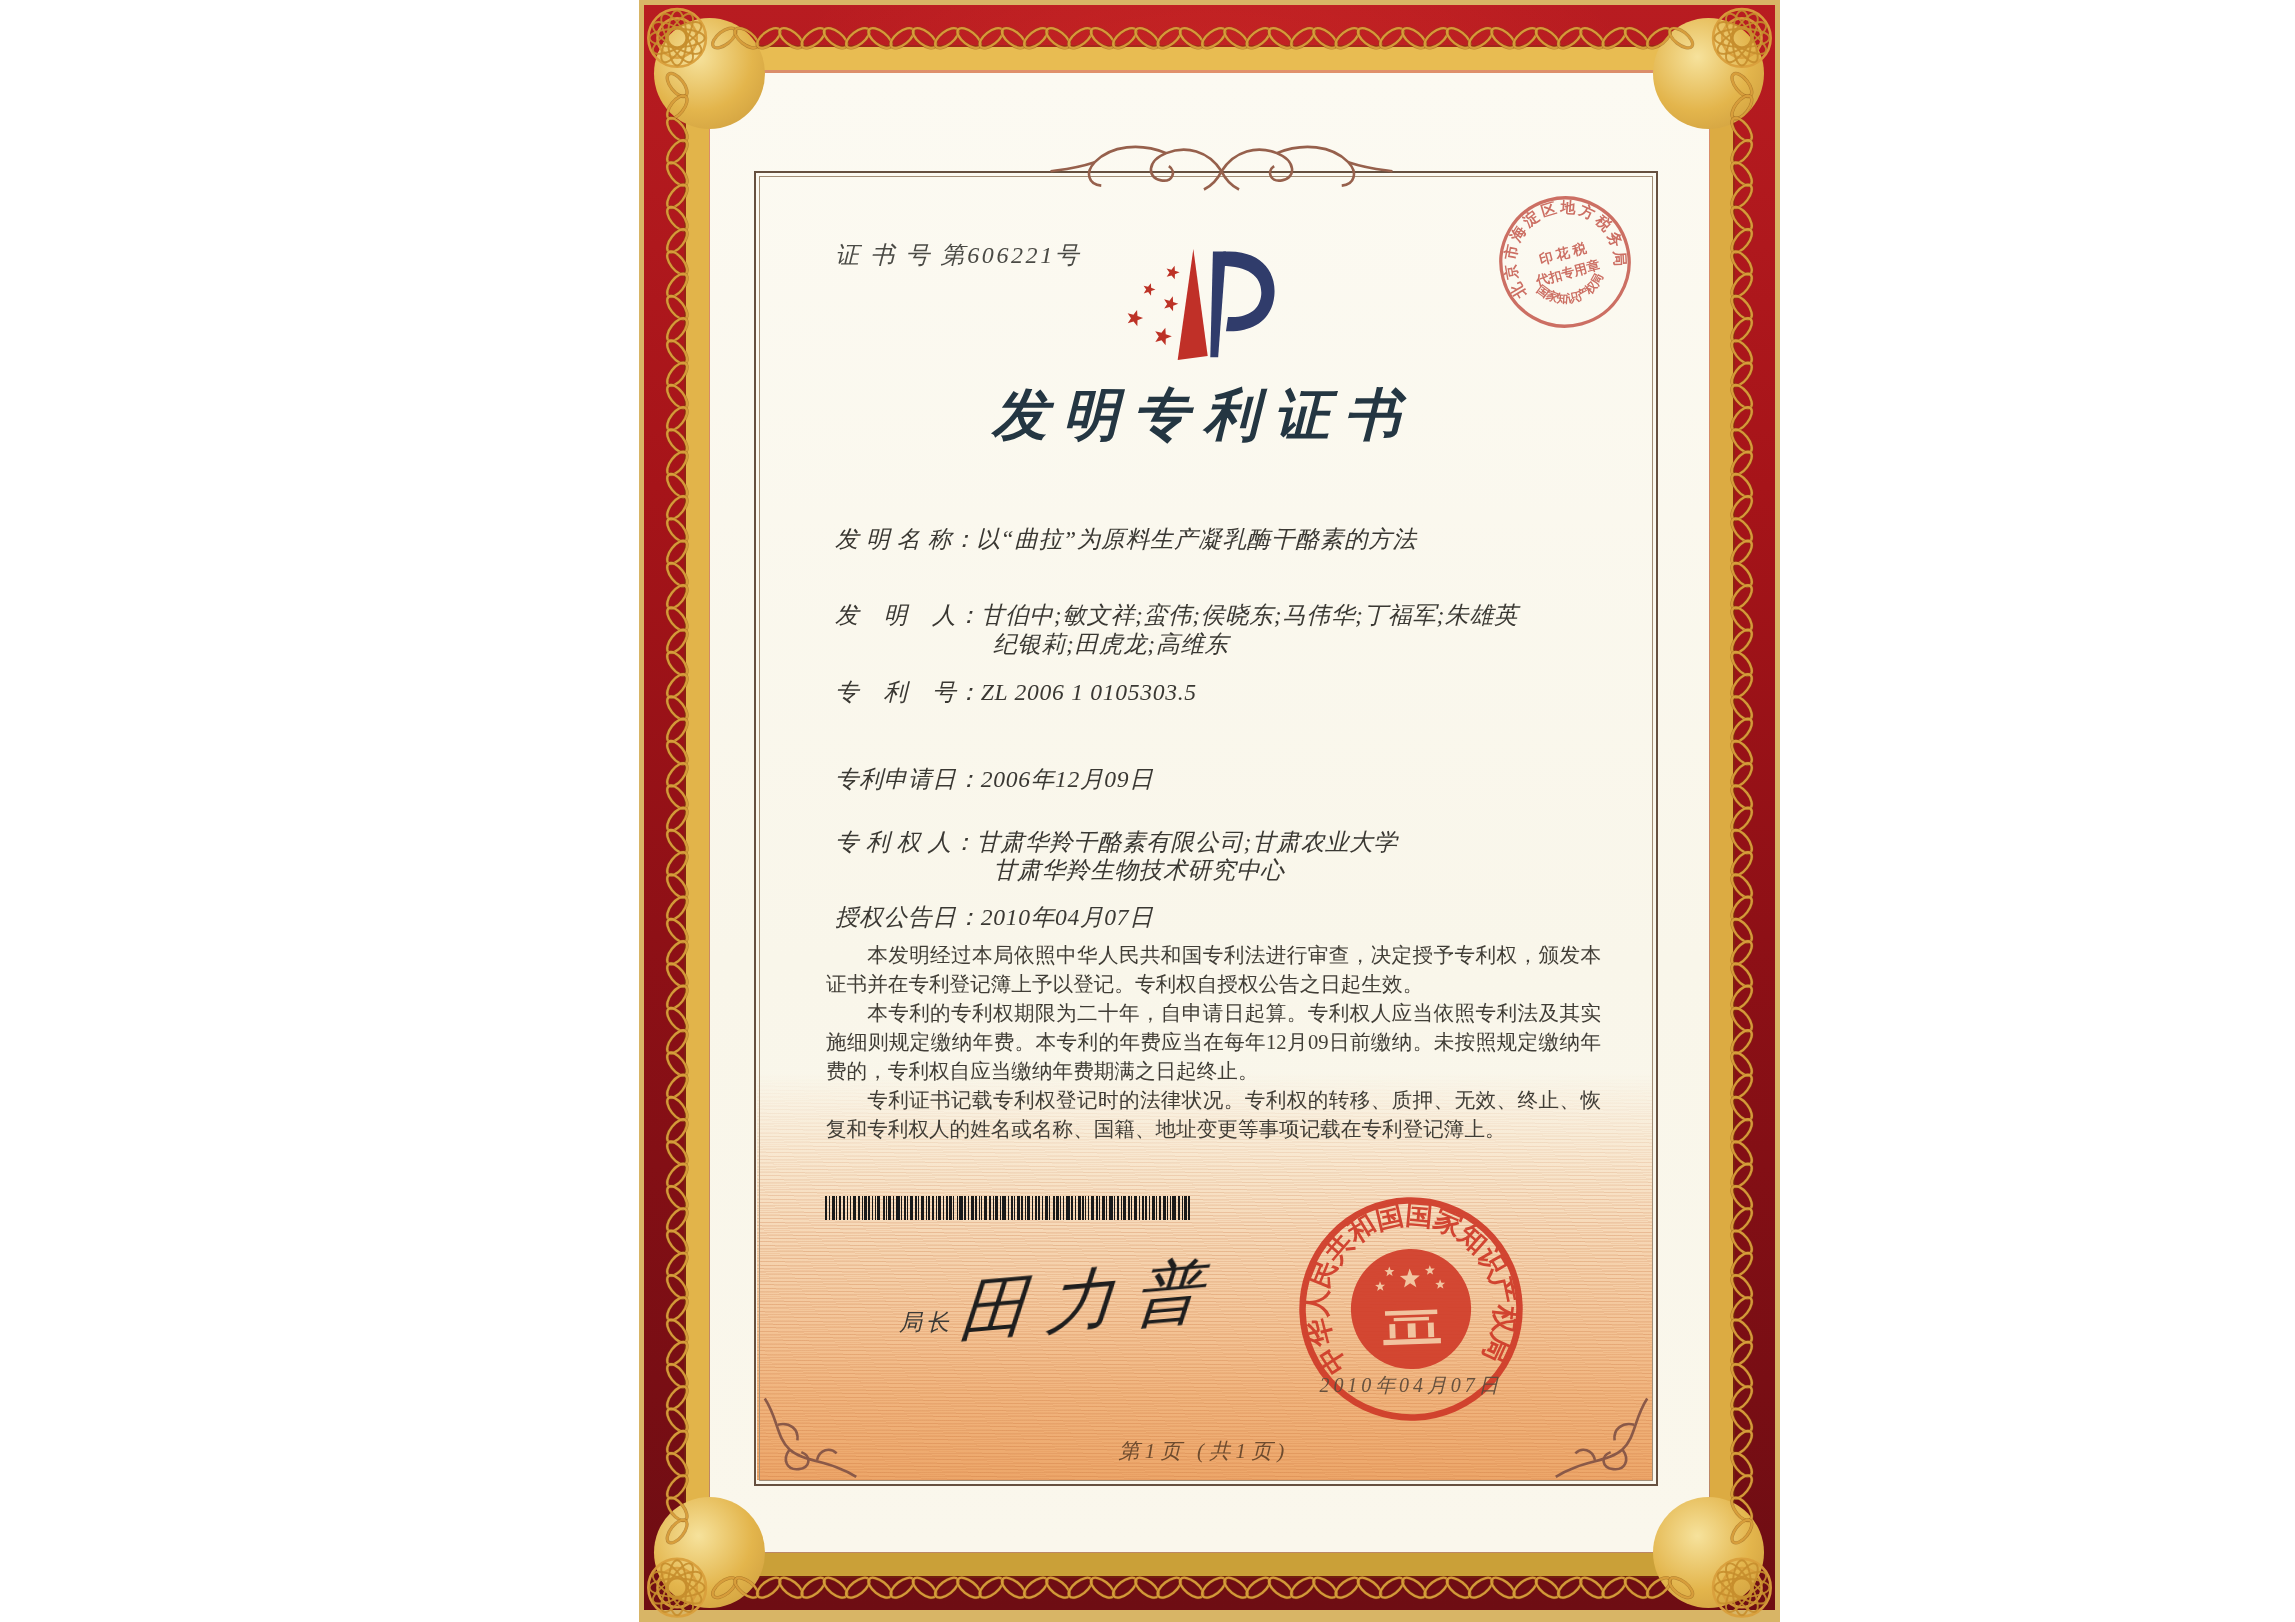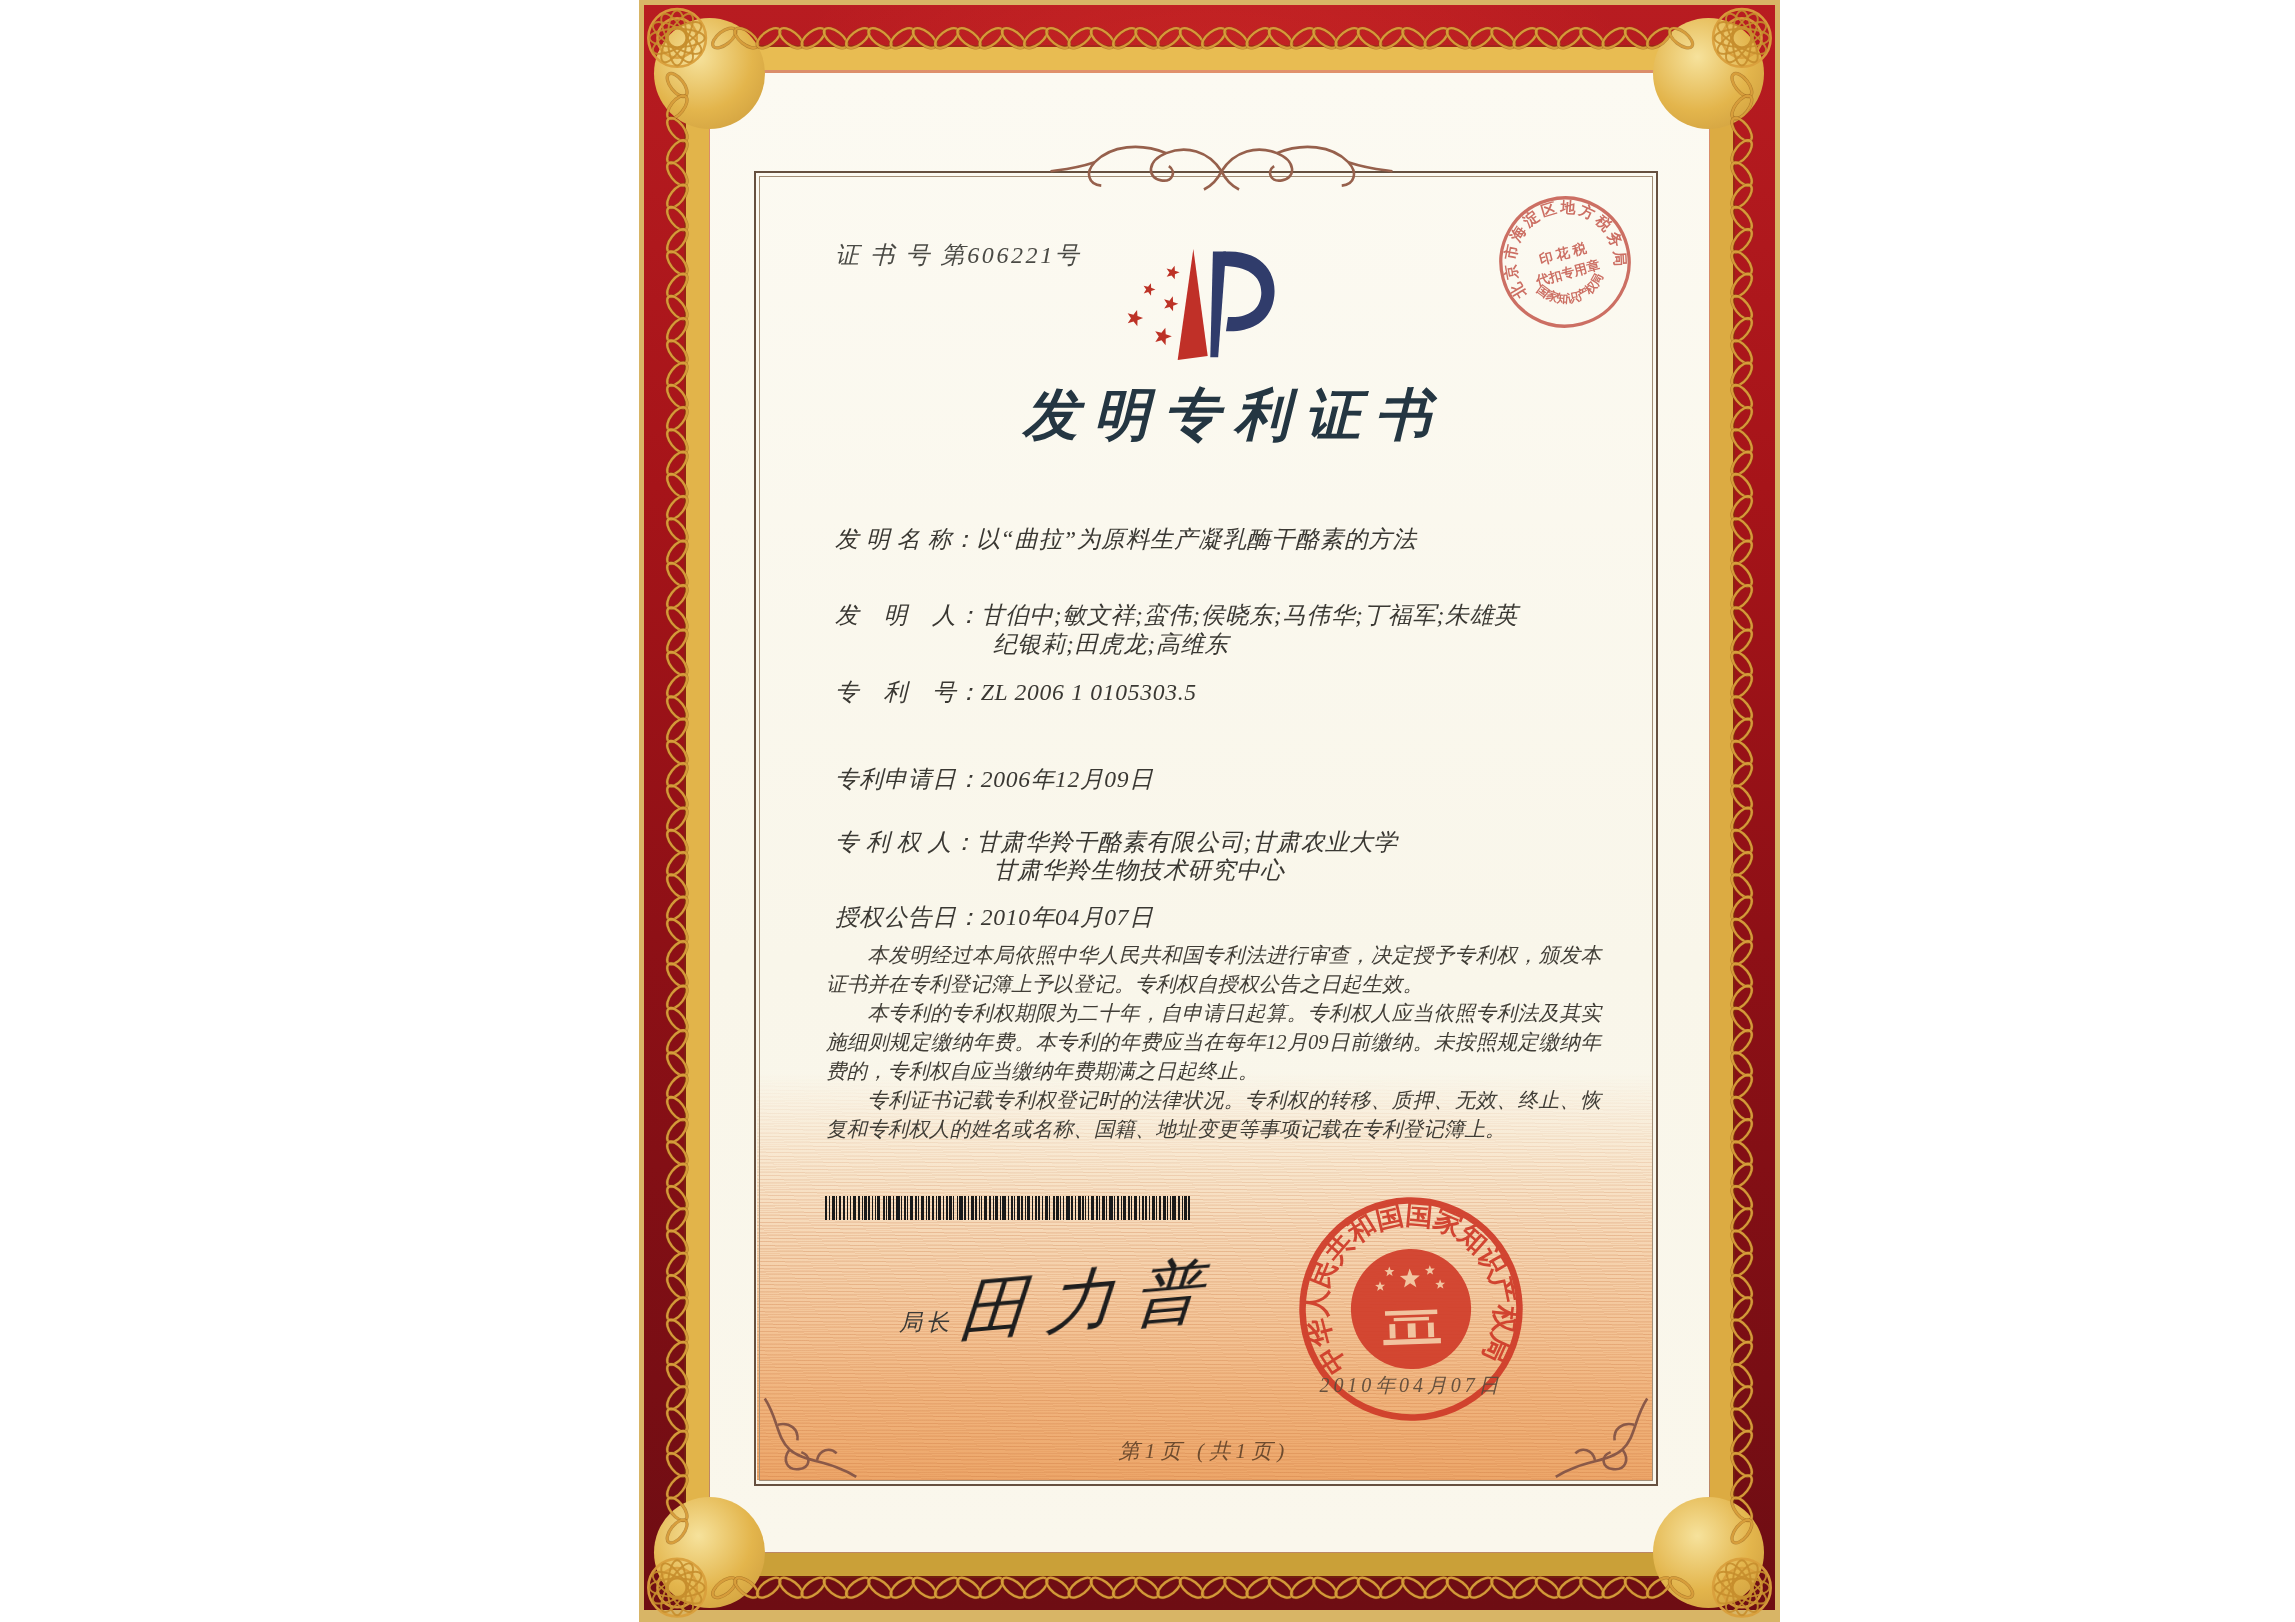--- a/index.html
+++ b/index.html
@@ -28,33 +28,33 @@
       repeating-linear-gradient(0deg, rgba(190,100,48,.16) 0 1px, rgba(190,100,48,0) 1px 3.3px),
       repeating-linear-gradient(2.2deg, rgba(205,115,55,.12) 0 1px, rgba(205,115,55,0) 1px 3.9px);
     -webkit-mask-image:linear-gradient(180deg,transparent 0%,#000 38%,#000 100%);
     mask-image:linear-gradient(180deg,transparent 0%,#000 38%,#000 100%);}
   #frame{position:absolute;left:115px;top:171px;width:900px;height:1311px;
     border:2px solid #66503f;}
   #frame .inner{position:absolute;inset:2.6px;border:0.7px solid #a28d75;}
   
   .t{position:absolute;color:#3a3833;white-space:pre;font-style:italic;}
   #certno{left:196px;top:239px;font-size:24px;letter-spacing:2.6px;color:#4a4a45;}
-  #title{left:353px;top:378px;width:484px;text-align:center;font-size:56px;font-weight:700;
+  #title{left:353px;top:378px;width:484px;font-size:56px;font-weight:700;
     color:#243642;letter-spacing:14.4px;}
   .fld{font-size:23.6px;letter-spacing:0.7px;}
   #f-name{left:196px;top:523px;}
   #f-inv1{left:196px;top:599px;}
   #f-inv2{left:354px;top:628px;}
   #f-pat {left:196px;top:676px;}
   #f-file{left:196px;top:763px;}
   #f-own1{left:196px;top:826px;}
   #f-own2{left:354px;top:854px;}
   #f-grant{left:196px;top:901px;}
   #paras{position:absolute;left:187px;top:941px;width:775px;font-size:20.6px;
-    line-height:29px;color:#403d36;text-align:justify;font-style:italic;}
+    line-height:29px;color:#403d36;text-align:justify;}
   #paras p{margin:0;text-indent:2em;}
   #footer{left:115px;top:1437px;width:900px;text-align:center;font-size:21px;
     color:#6d4b2e;letter-spacing:5.2px;}
   
   #barcode{position:absolute;left:186px;top:1196px;width:366px;height:23.6px;}
   #barcode div{position:absolute;top:0;height:100%;background:#191919;}
   
   #juzhang{left:260px;top:1307px;font-size:23px;color:#3c3a36;letter-spacing:3.9px;}
   #sig{position:absolute;left:319px;top:1255px;width:275px;height:111px;
     font-size:68px;color:#1e1e1e;font-style:italic;letter-spacing:19.6px;white-space:pre;

